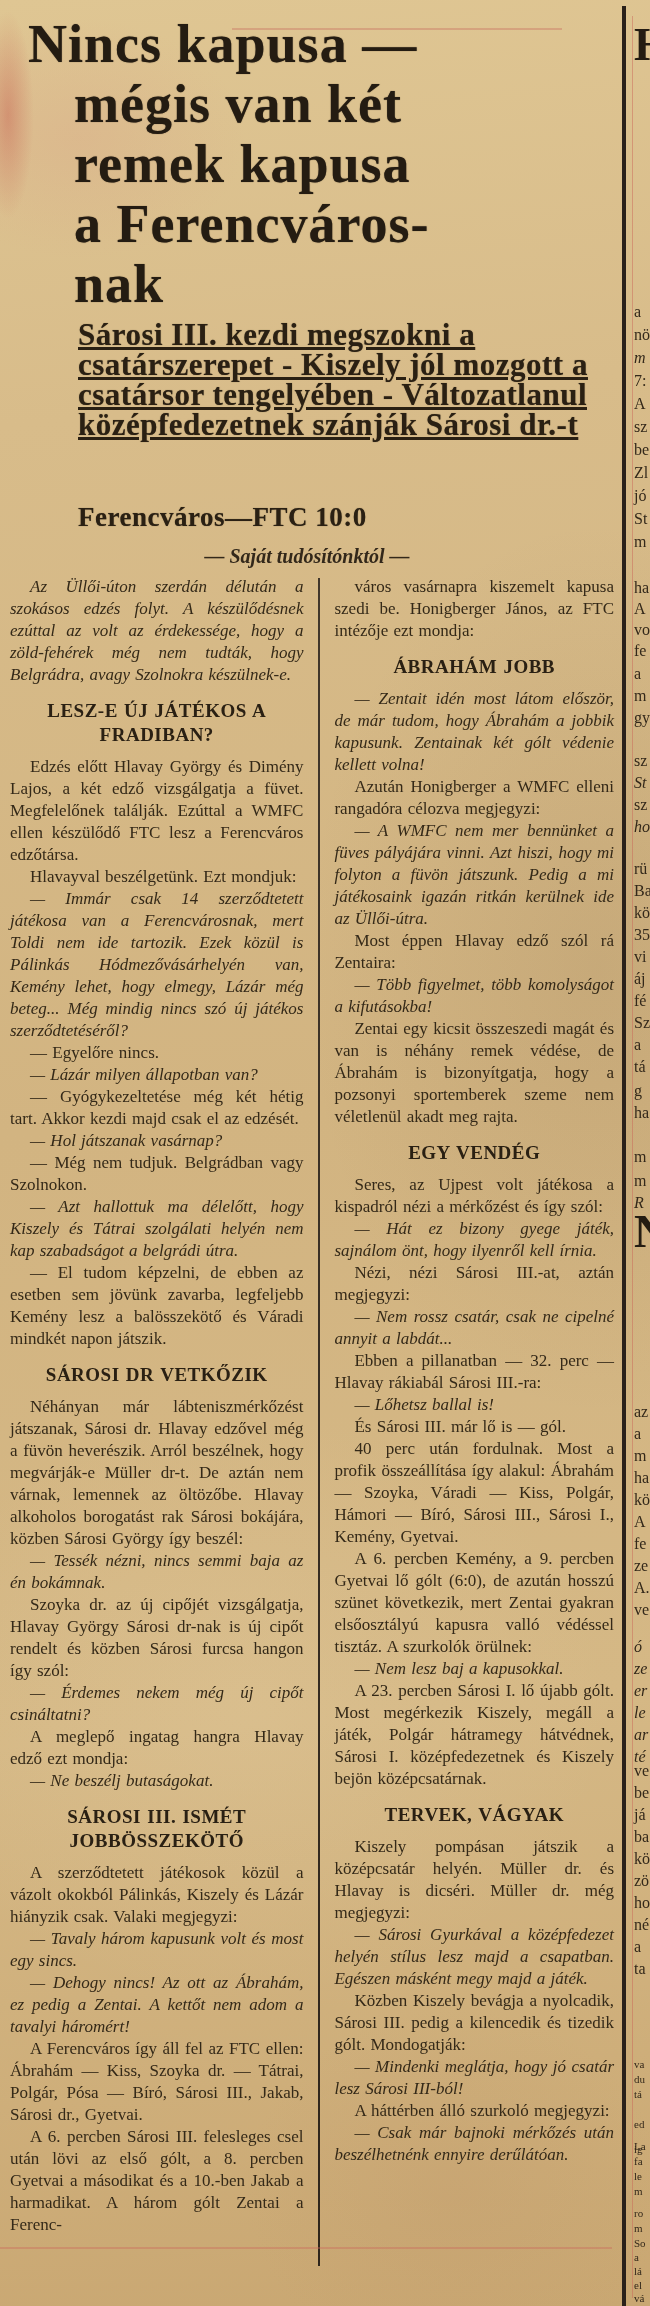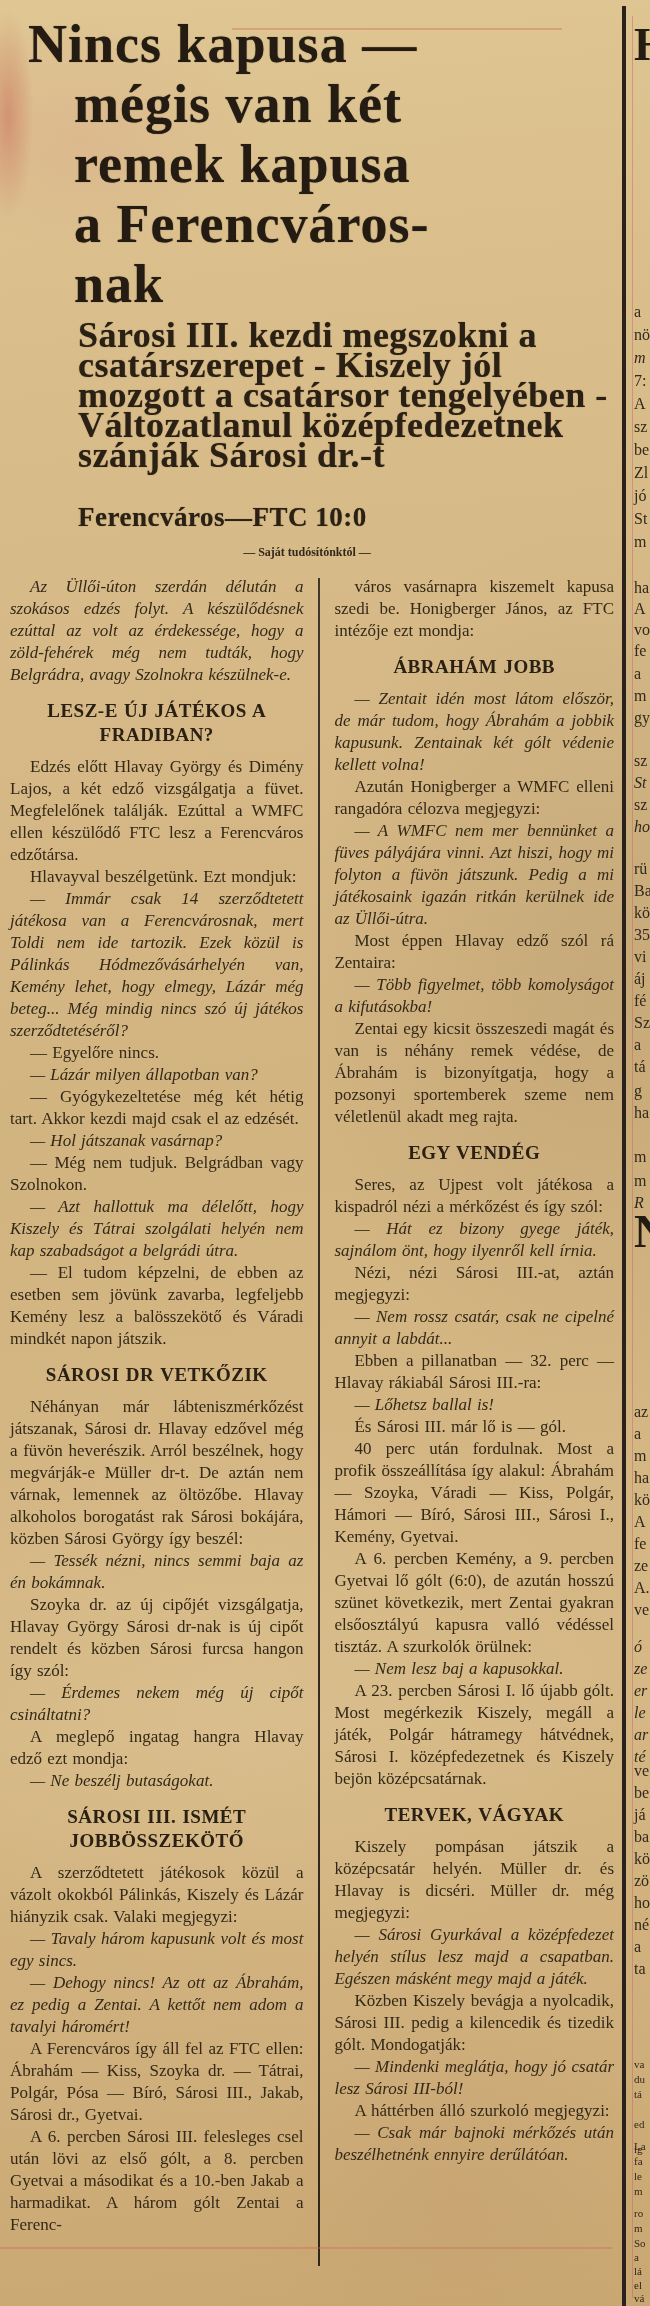--- a/index.html
+++ b/index.html
@@ -14,26 +14,26 @@
       radial-gradient(ellipse 300px 260px at 70% 95%, rgba(190,150,105,.25), transparent 70%),
       linear-gradient(175deg,#dfc693 0%,#d8bc8a 18%,#d2b481 48%,#d5b885 74%,#c9a772 100%);}
   
   .headline{position:absolute;top:14px;left:28px;width:585px;
     font-weight:700;color:#241c12;font-size:54px;line-height:60px;
     letter-spacing:1px;text-shadow:0 0 1px rgba(30,22,12,.65);}
   .hl-line{white-space:nowrap;}
   .hl-line.indent{margin-left:46px;}
   
   .deck{position:absolute;top:320px;left:78px;width:538px;
-    font-weight:700;color:#2a2013;font-size:36px;line-height:30px;
-    letter-spacing:.5px;text-shadow:0 0 1px rgba(30,22,12,.5);}
+    font-weight:700;color:#2a2013;font-size:31px;line-height:30px;
+    letter-spacing:.5px;text-shadow:0 0 1px rgba(30,22,12,.5);text-decoration:underline;}
   .match{position:absolute;top:502px;left:78px;font-weight:700;color:#2a2013;
     font-size:27px;letter-spacing:.5px;text-shadow:0 0 1px rgba(30,22,12,.5);}
   .byline{position:absolute;top:545px;left:0;width:614px;text-align:center;
-    font-weight:700;font-size:12px;color:#33281a;}
+    font-style:italic;font-weight:700;font-size:20px;color:#33281a;}
   
   .cols{position:absolute;top:576px;left:0;width:618px;display:flex;}
   .col{font-size:17px;line-height:22px;text-align:justify;word-spacing:1px;color:#342918;}
   .col.left{width:296px;padding:0 15px 0 10px;}
   .col.mid{width:282px;padding:0 4px 0 14px;}
   .divider{width:2px;background:linear-gradient(#41372b,#2e251b);margin-top:2px;height:1688px;}
   .col p{margin:0;text-indent:20px;}
   .col p.italic{font-style:italic;}
   .col h3{margin:13px 0 9px;text-align:center;font-size:19px;line-height:24px;
     letter-spacing:.5px;color:#2a2013;font-weight:700;text-indent:0;}

